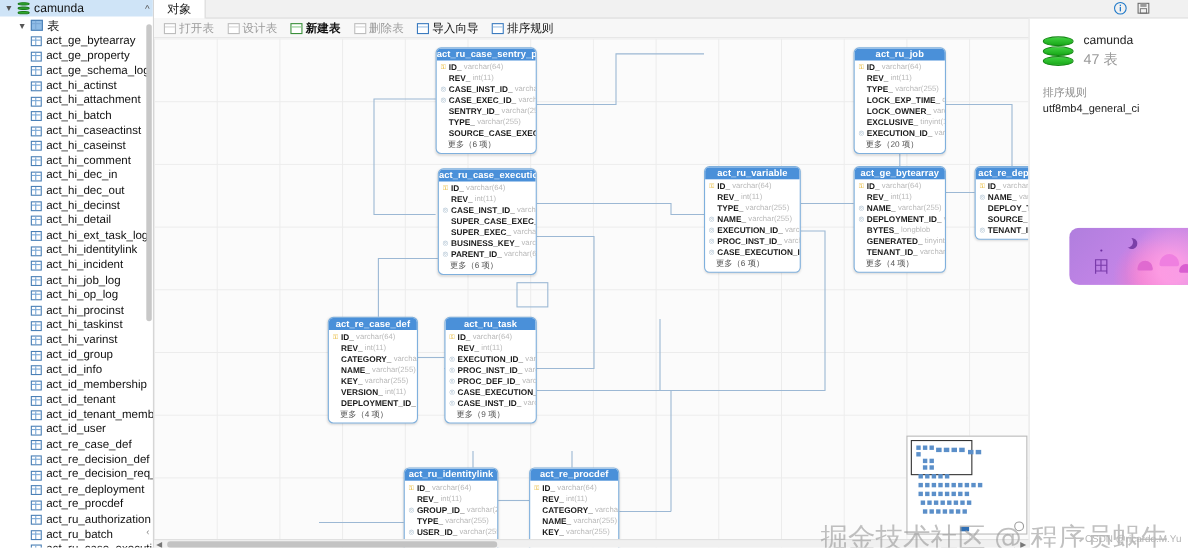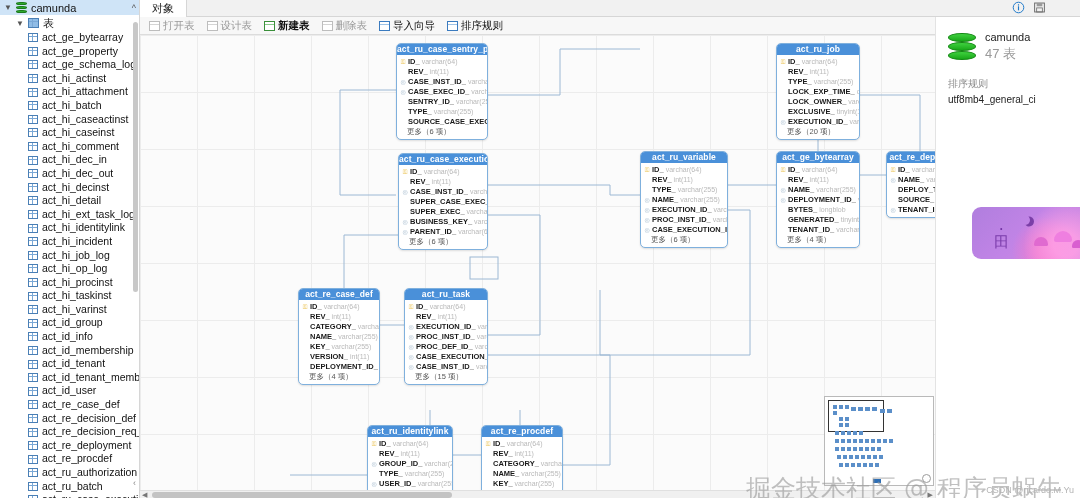--- a/index.html
+++ b/index.html
@@ -740,21 +740,21 @@
           </div>
           <div class="col">
             <span class="m fk">◎</span>
             <span class="n">CASE_EXECUTION_ID_</span>
           </div>
           <div class="col">
             <span class="m fk">◎</span>
             <span class="n">CASE_INST_ID_</span>
             <span class="t">varchar(64)</span>
           </div>
-          <div class="more">更多（15 项）</div>
+          <div class="more">更多（9 项）</div>
         </div>
       </div>
       <div class="ent" style="left: 227px; top: 390px; width: 86px;">
         <div class="hd">act_ru_identitylink</div>
         <div class="bd">
           <div class="col">
             <span class="m">⚿</span>
             <span class="n">ID_</span>
             <span class="t">varchar(64)</span>
           </div>

